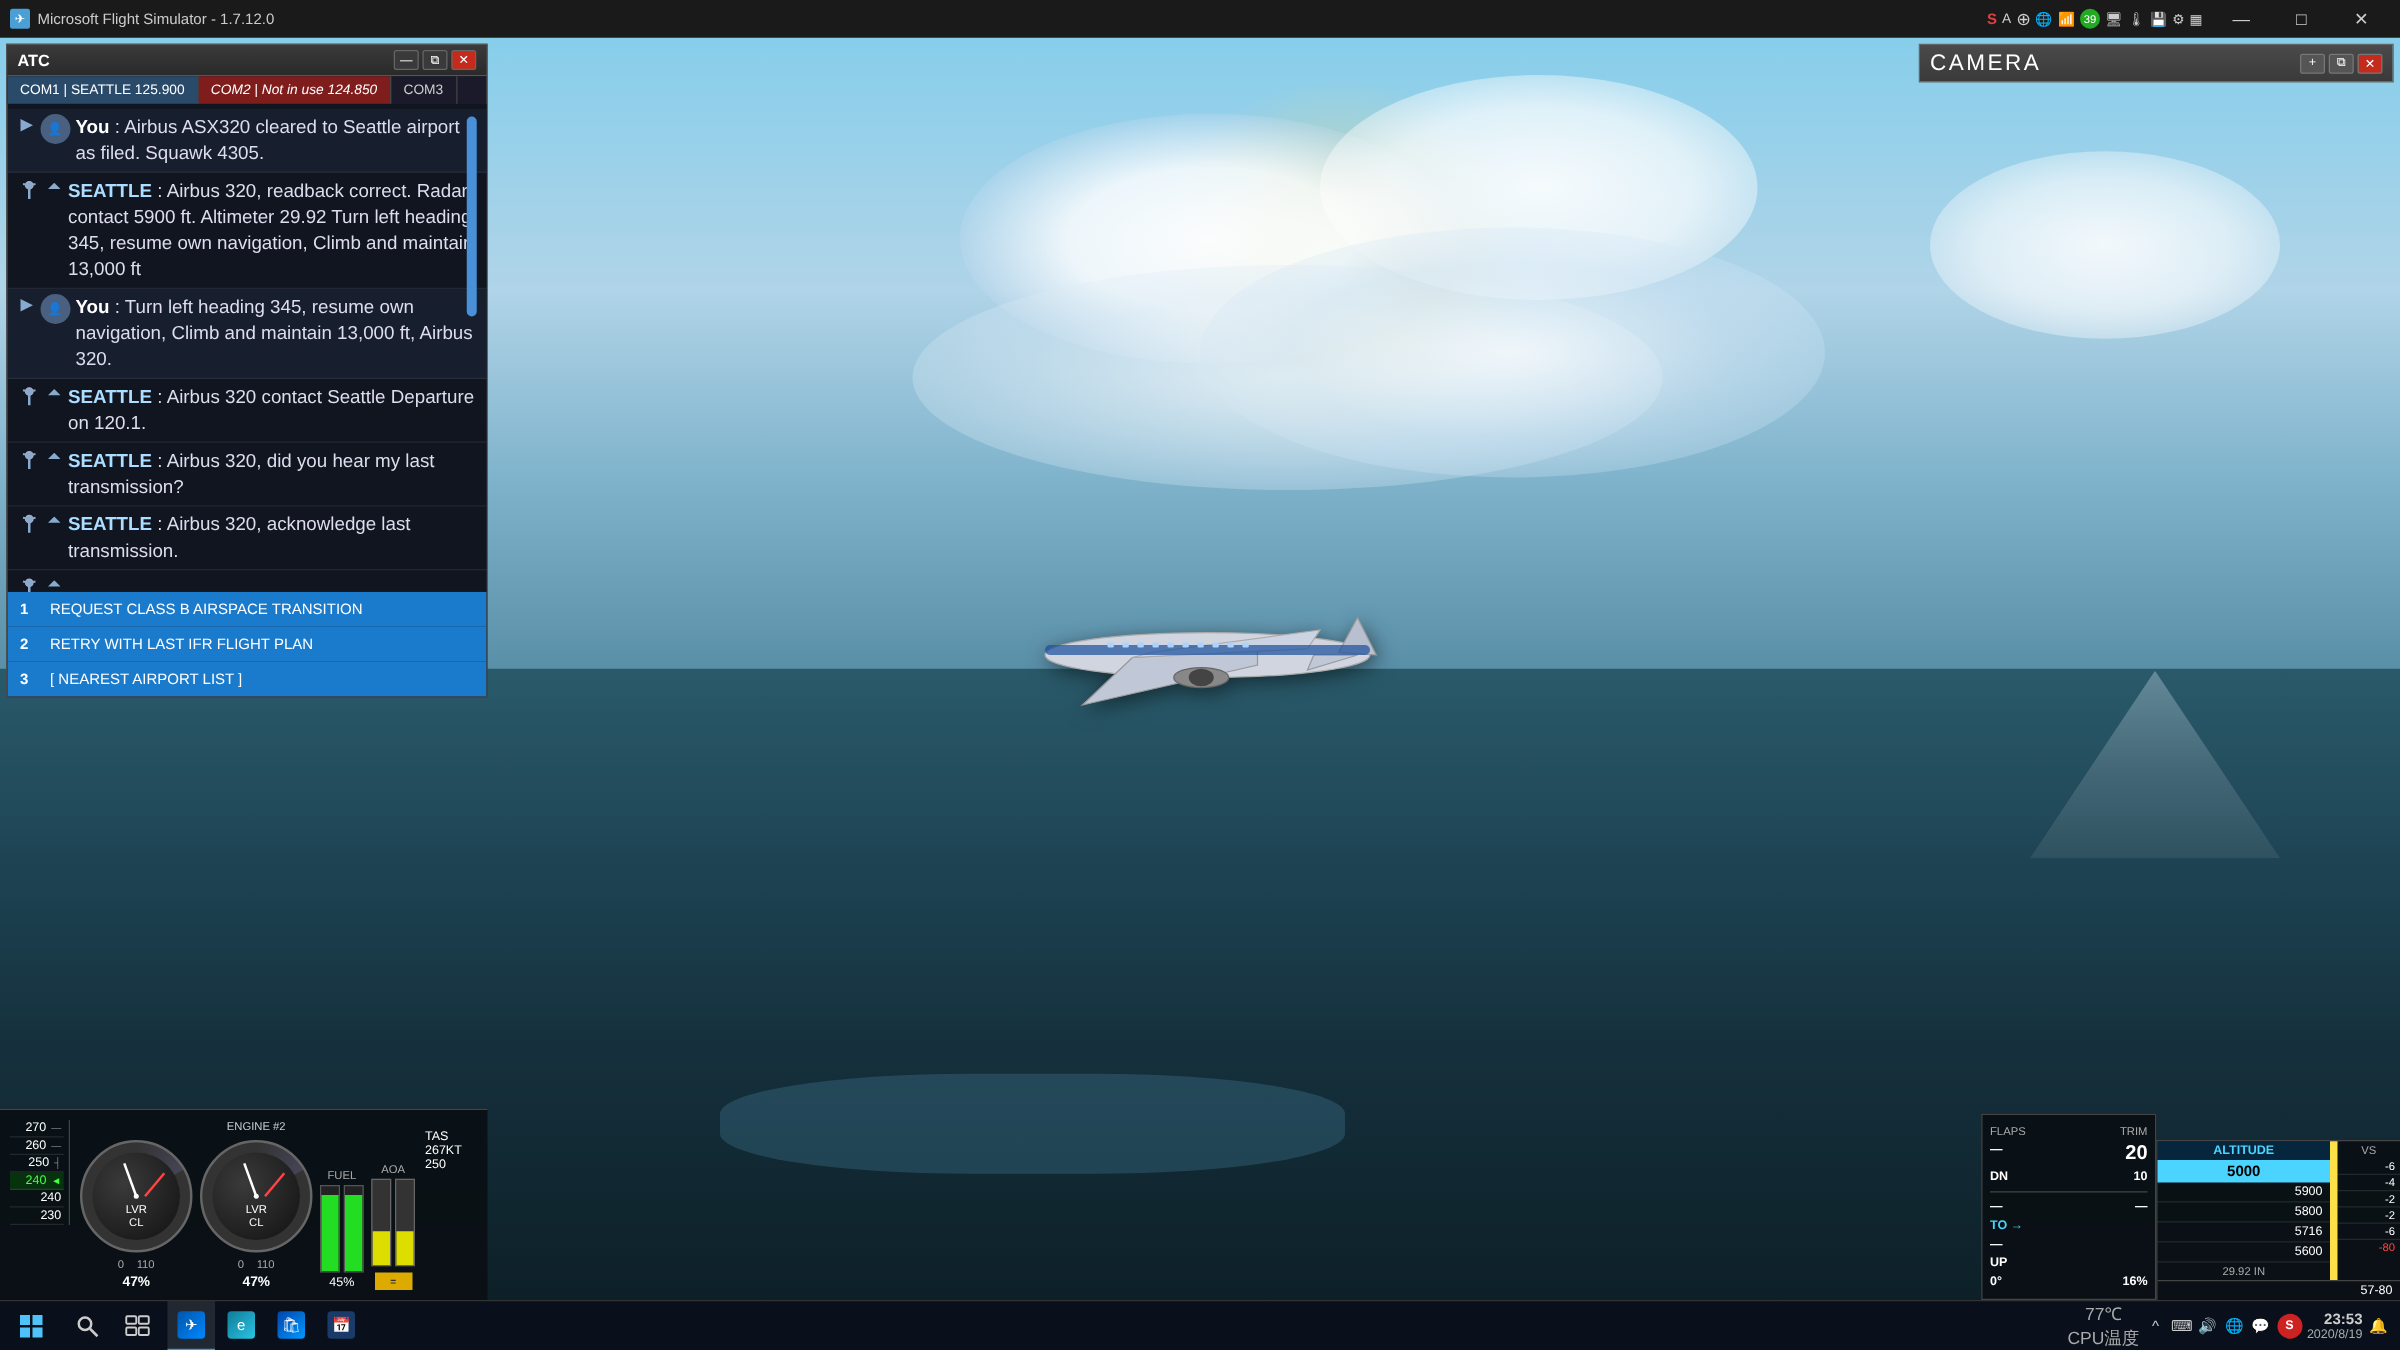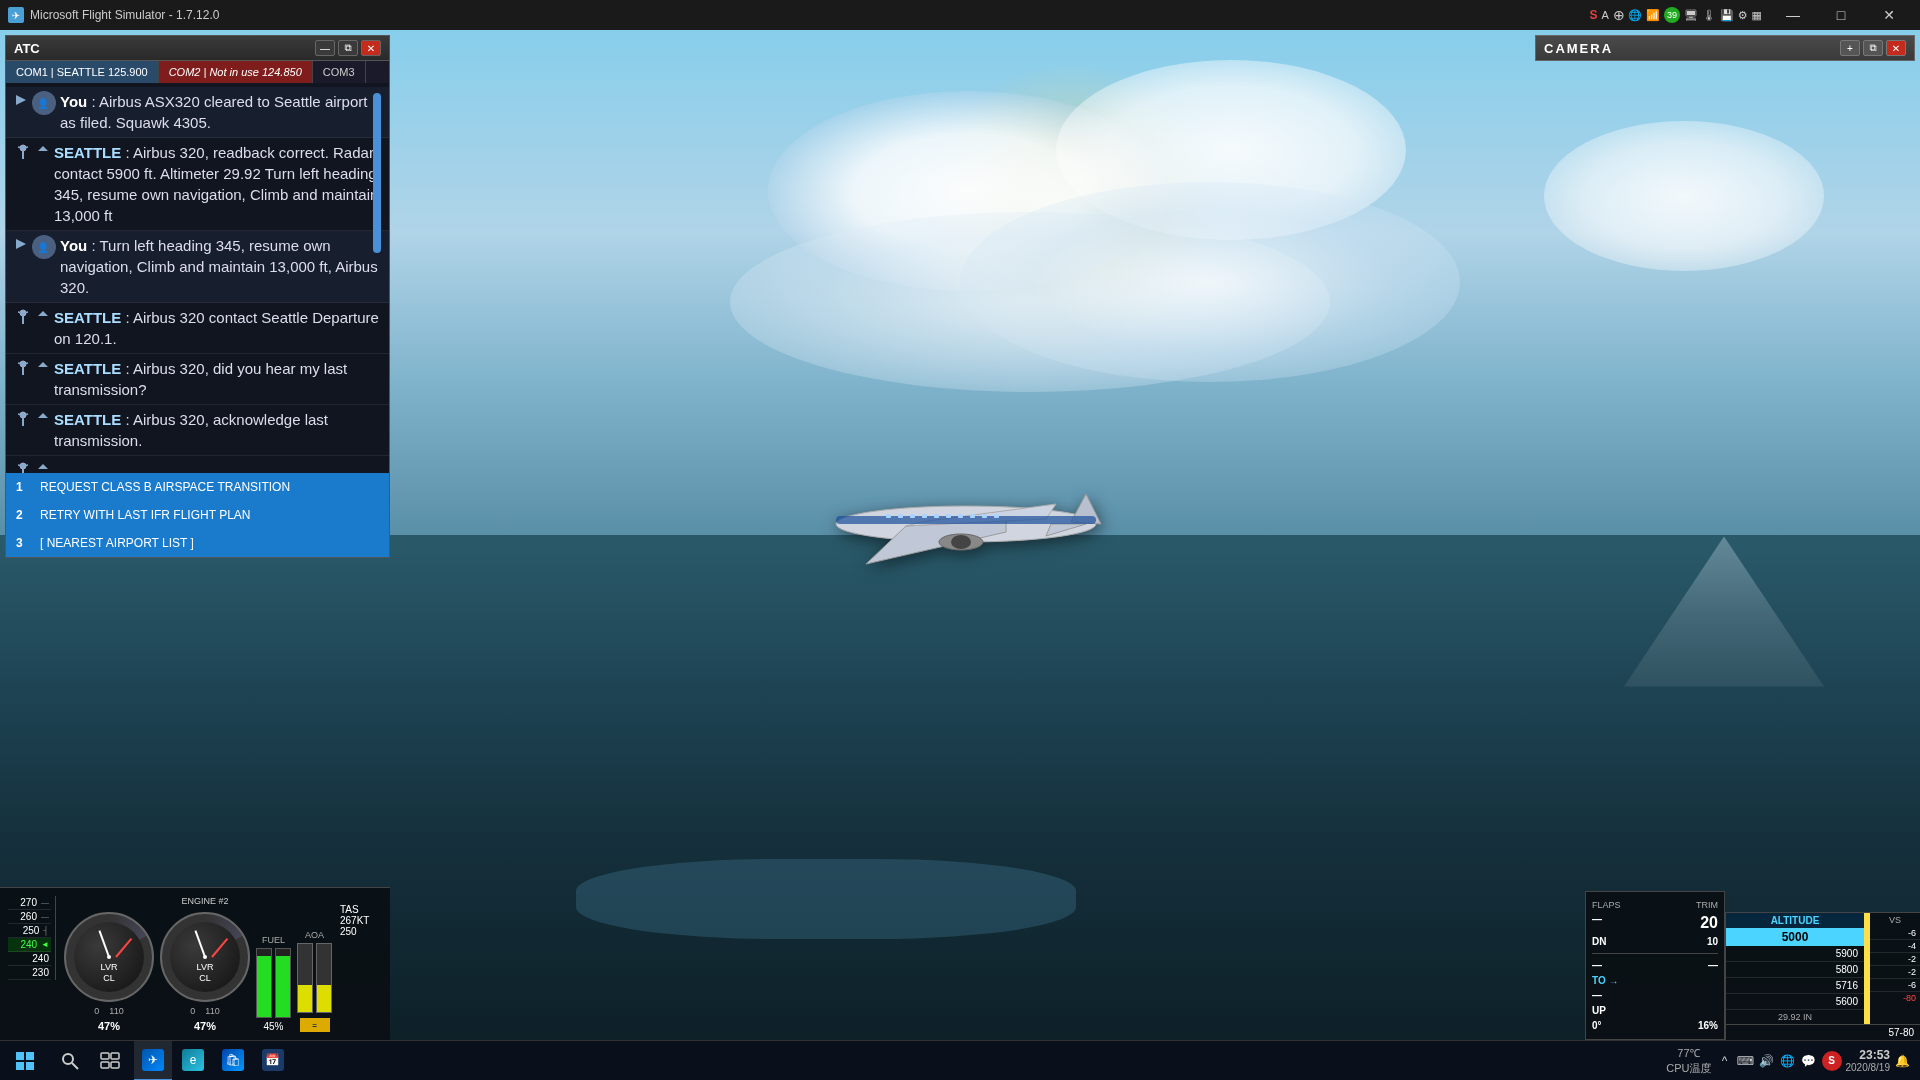--- a/index.html
+++ b/index.html
@@ -390,22 +390,22 @@
     }
     .camera-titlebar {
       background: linear-gradient(180deg, #4a4a4a, #3a3a3a);
       padding: 4px 8px;
       display: flex;
       align-items: center;
       justify-content: space-between;
     }
     .camera-title {
       color: white;
-      font-size: 13px;
-      font-weight: bold;
+      font-size: 18px;
+      font-weight: normal;
       letter-spacing: 2px;
     }
     .camera-controls {
       display: flex; gap: 3px;
     }
     .camera-btn {
       width: 20px; height: 16px;
       display: flex; align-items: center; justify-content: center;
       font-size: 10px;
       cursor: pointer;
@@ -485,21 +485,21 @@
       cursor: pointer;
     }
     .notification-area {
       display: flex;
       align-items: center;
       gap: 3px;
     }
 
     
     .cpu-info {
-      font-size: 11px;
+      font-size: 14px;
       color: #aaa;
       text-align: center;
       line-height: 1.3;
     }
     .inst-gauges-row {
       display: flex;
       gap: 6px;
       align-items: flex-end;
     }
 

